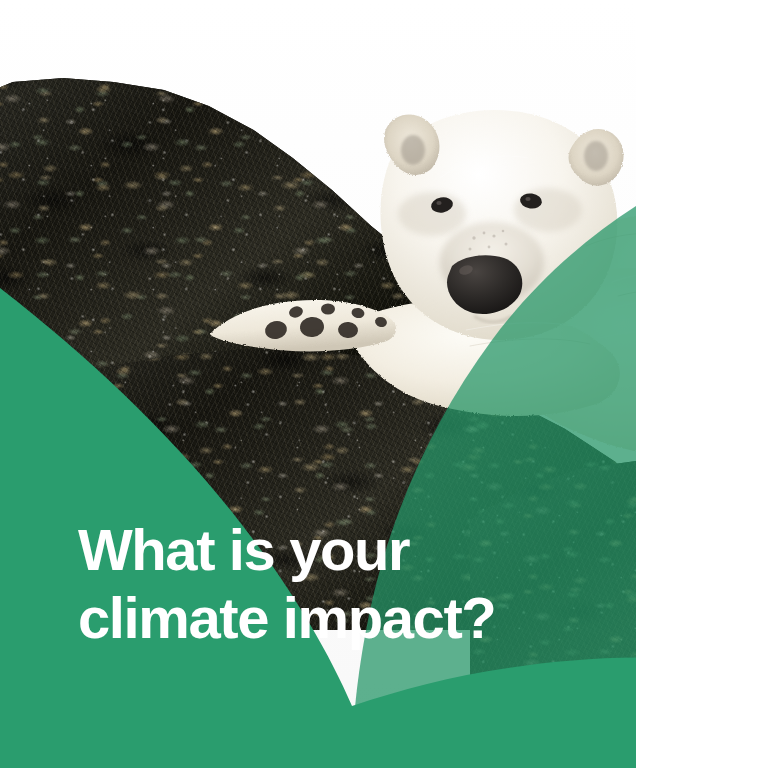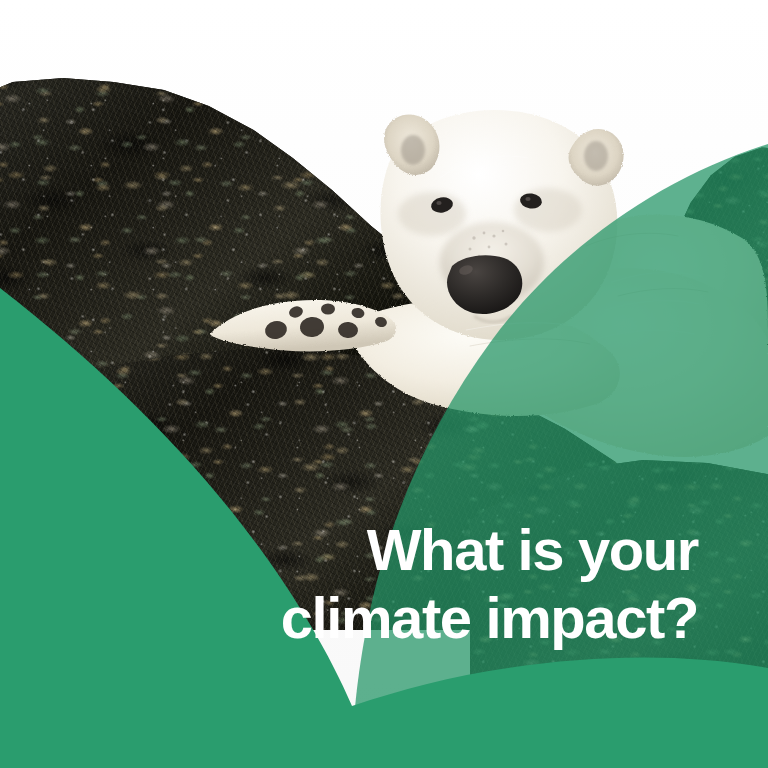--- a/index.html
+++ b/index.html
@@ -1,24 +1,23 @@
 <!DOCTYPE html>
 <html><head>
 <meta charset="utf-8">
 <style>
   * { margin:0; padding:0; box-sizing:border-box; }
   html,body { width:768px; height:768px; overflow:hidden; background:#fff; }
   body { font-family:"Liberation Sans", sans-serif; }
 
   #stage {
     position:relative;
-    width:768px; height:768px;
+    width:636px; height:768px;
     overflow:hidden;
     background:#fdfdfd;
-    text-align:right;
   }
 
   
   .sky {
     position:absolute; inset:0;
     background:linear-gradient(180deg,#ffffff 0%,#fcfcfc 55%,#f8f8f8 100%);
   }
 
   
   .rocktex {

